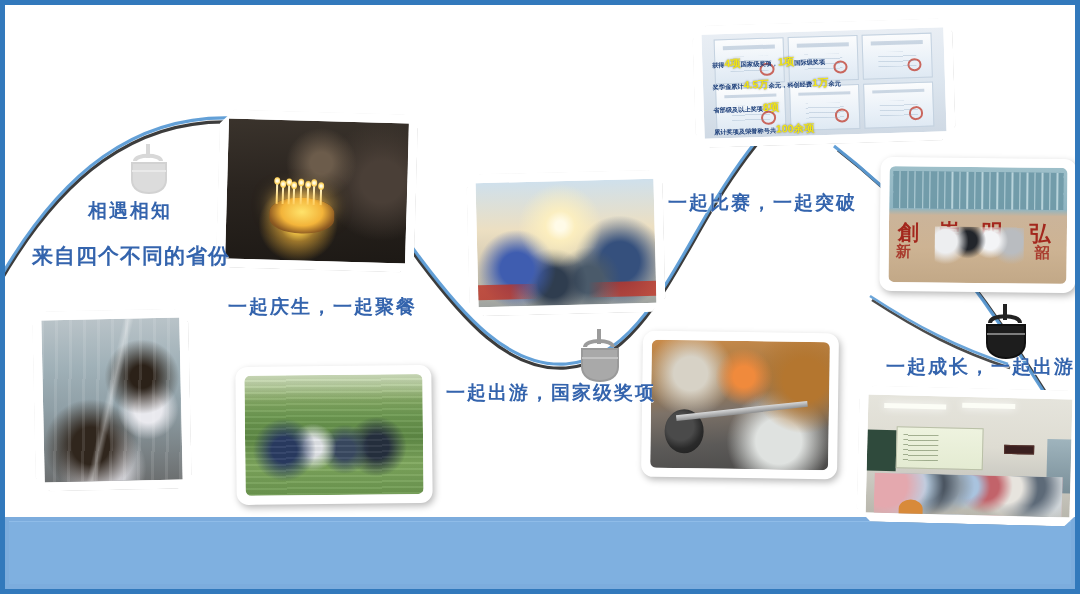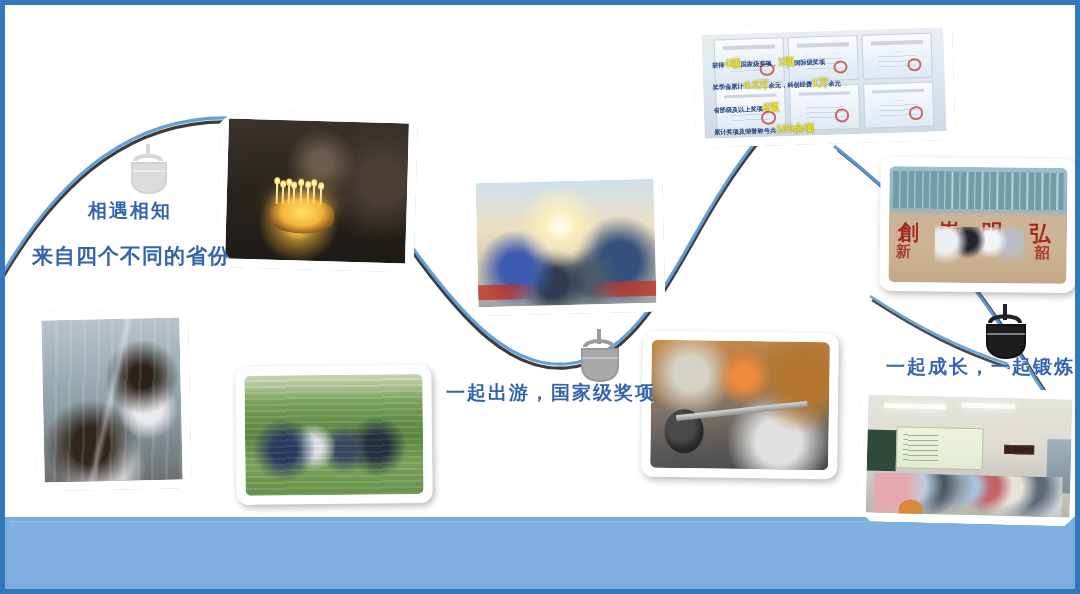--- a/index.html
+++ b/index.html
@@ -388,20 +388,22 @@
       </div>
     </div>
   </div>
 
   <div class="label lbl-title" style="left:88px;top:198px;">相遇相知</div>
 
   <div class="label lbl-sub" style="left:22px;top:243px;width:218px;text-align:center;">
     <div>来自四个不同的省份</div>
   </div>
 
+  <div class="label lbl-caption" style="left:228px;top:294px;">一起庆生，一起聚餐</div>
 
   <div class="label lbl-caption" style="left:446px;top:380px;">一起出游，国家级奖项</div>
 
-
-  <div class="label lbl-caption" style="left:886px;top:354px;">一起成长，一起锻炼</div>
+  <div class="label lbl-caption" style="left:668px;top:190px;">一起比赛，一起突破</div>
+
+  <div class="label lbl-caption" style="left:886px;top:354px;">一起成长，一起出游</div>
 
   <div id="frame-border"></div>
 </div>
 
 </body></html>

